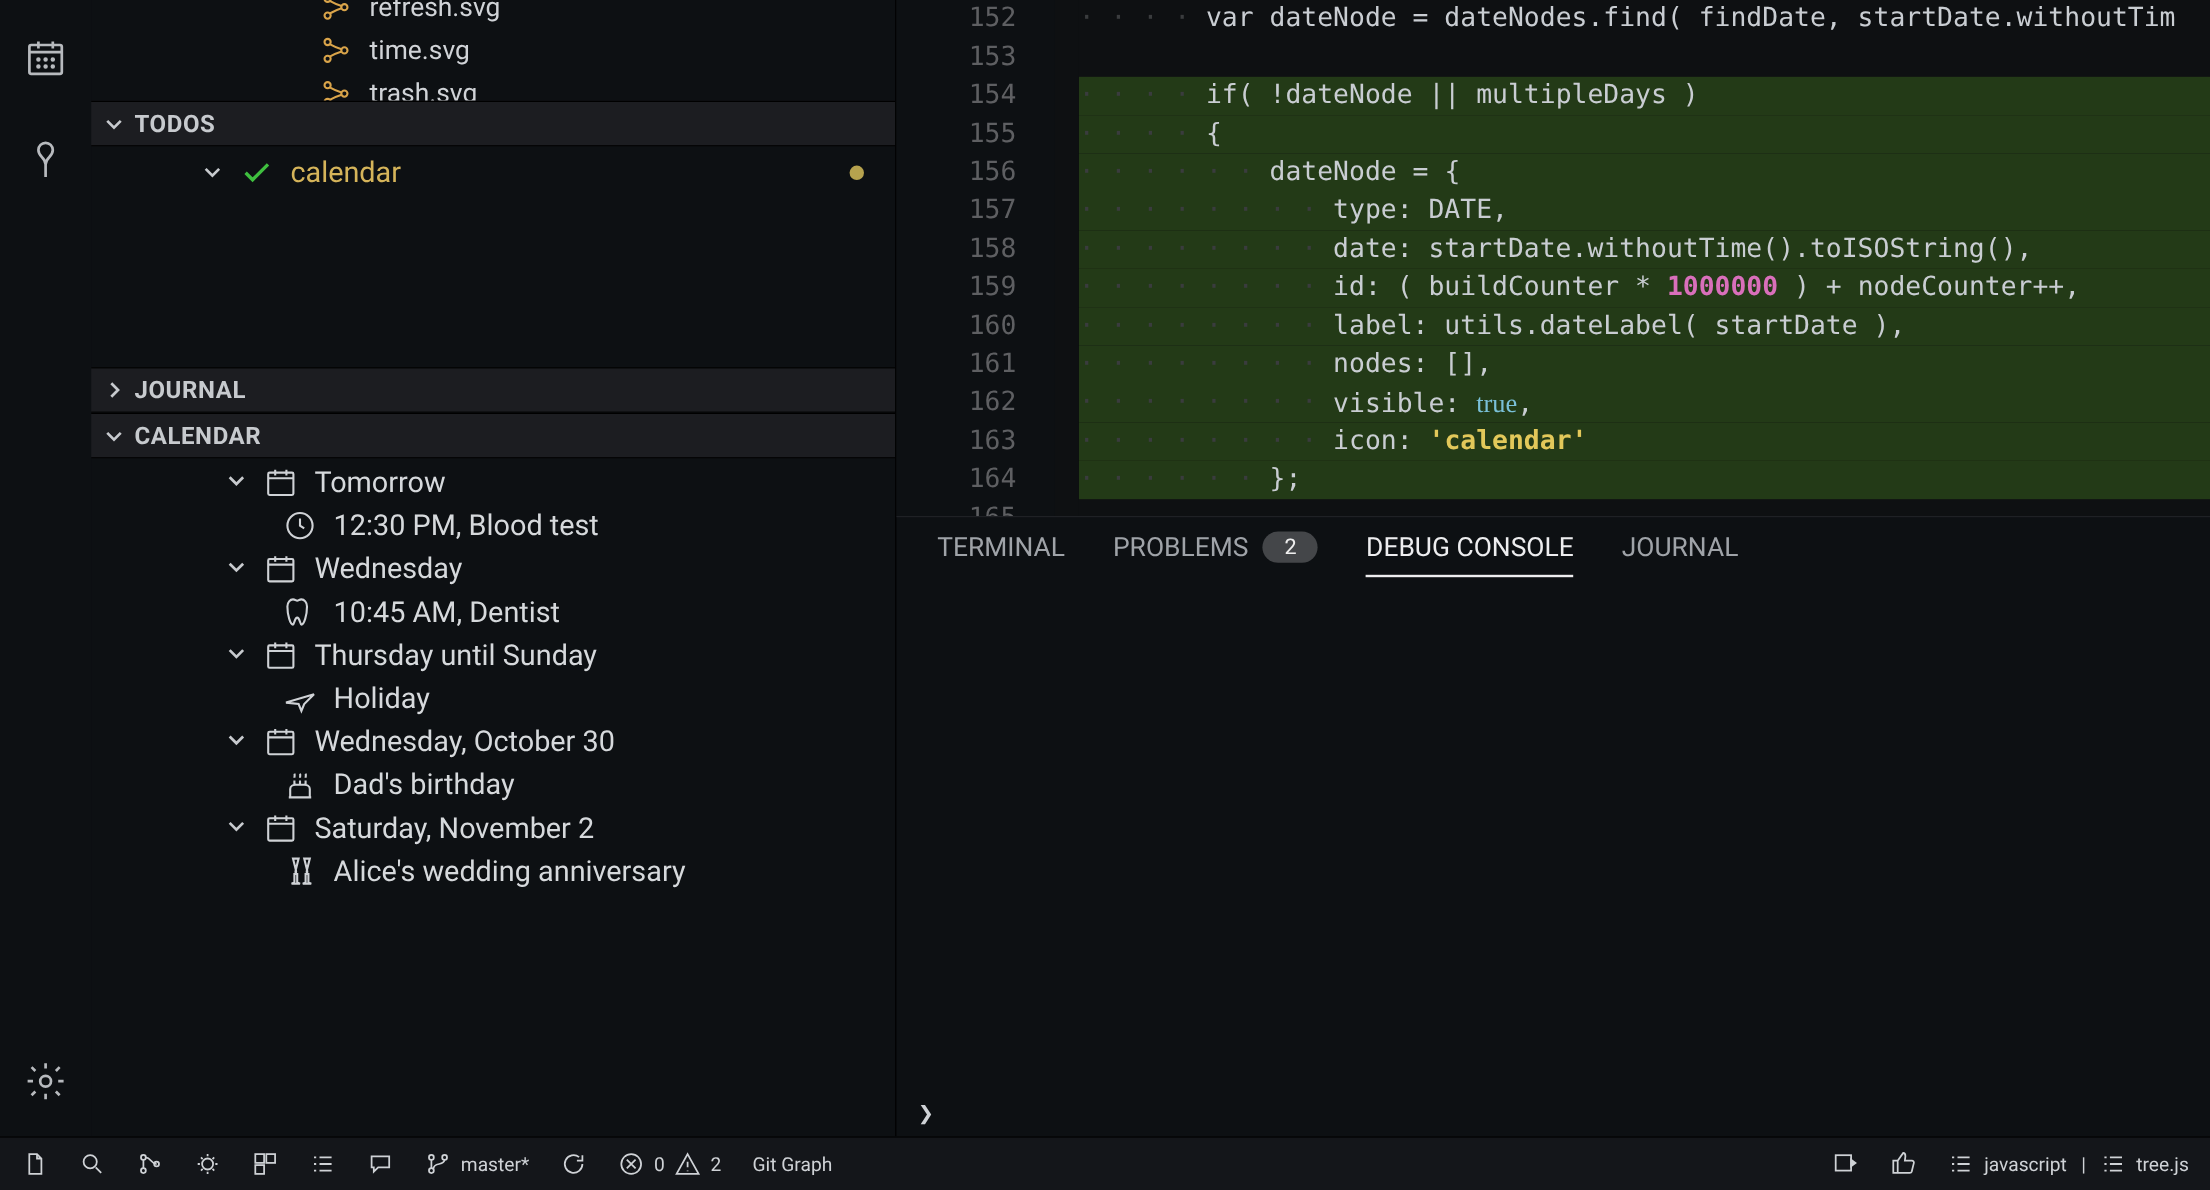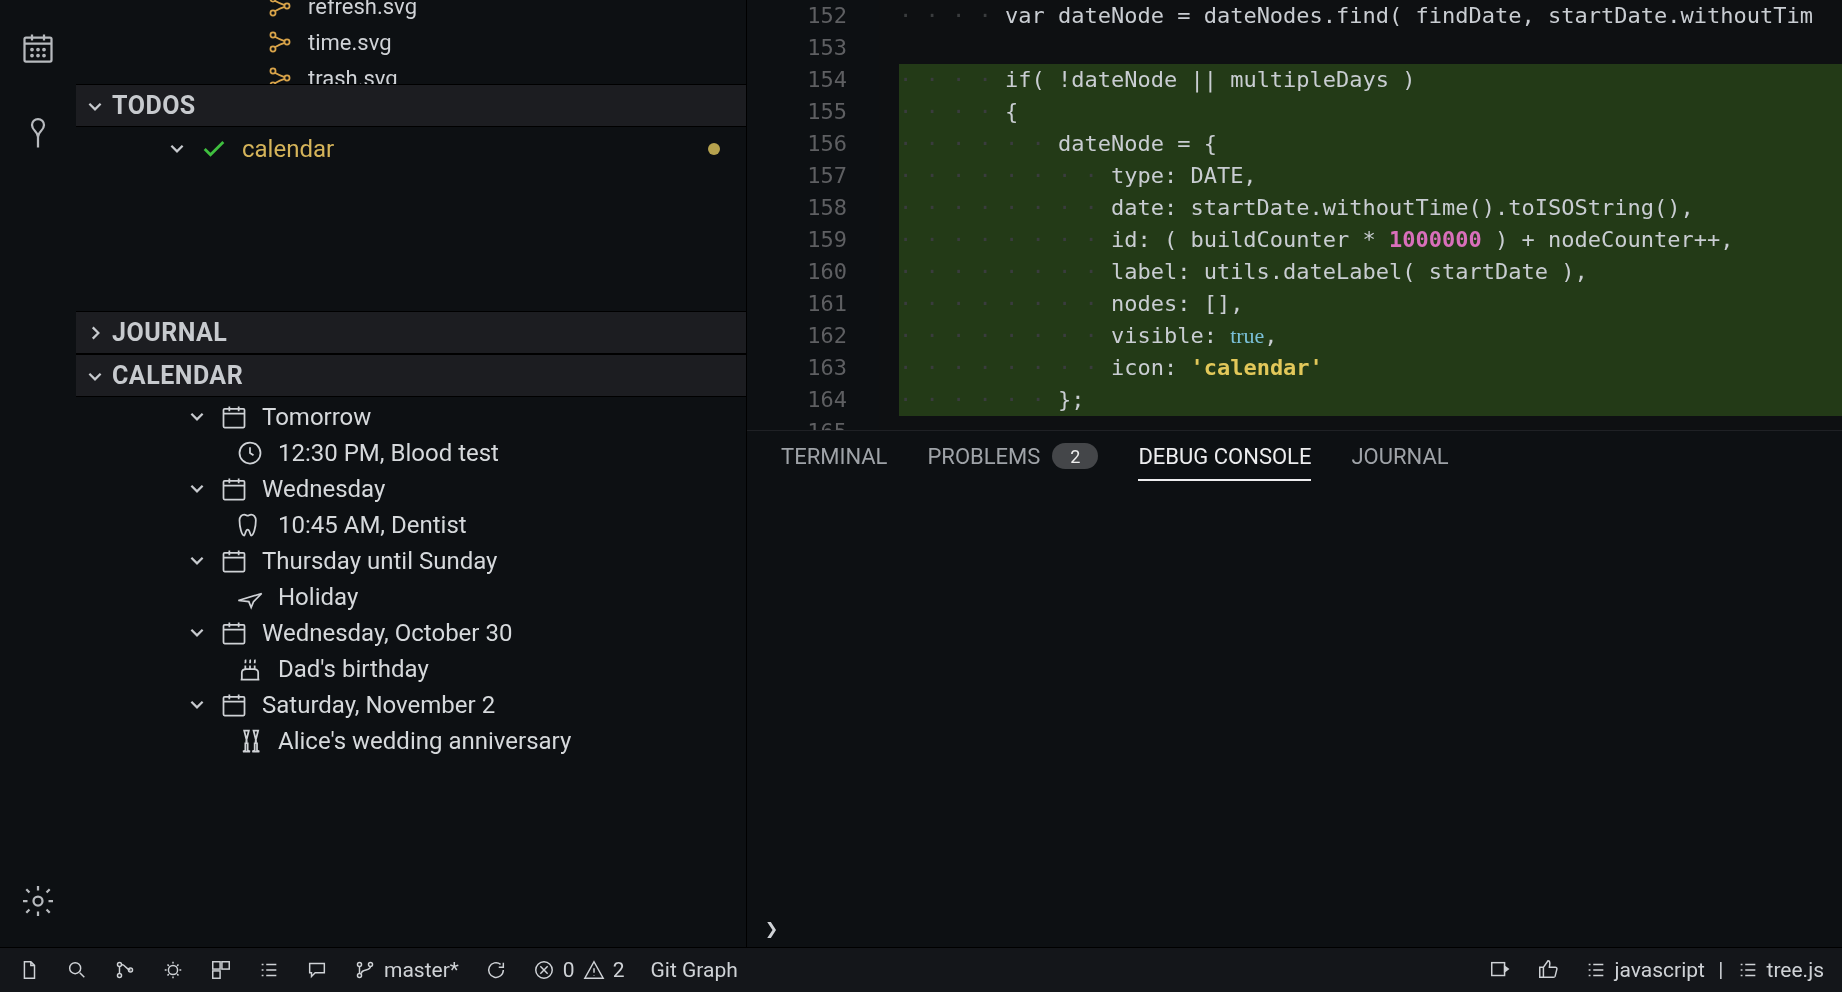--- a/index.html
+++ b/index.html
@@ -23,21 +23,21 @@
     --badge:#444649;
     --statusbar:#14161a;
   }
   html,body{margin:0;padding:0;height:100%;background:var(--bg);color:var(--text);font-family:-apple-system,BlinkMacSystemFont,"Segoe UI",Roboto,Helvetica,Arial,sans-serif;font-size:22px;overflow:hidden;}
   .app{display:flex;flex-direction:column;width:1842px;height:992px;}
   .main{flex:1 1 auto;display:flex;min-height:0;}
   .activity{width:76px;background:var(--panel-bg);display:flex;flex-direction:column;align-items:center;padding-top:30px;gap:50px;}
   .activity .spacer{flex:1;}
   .activity svg{width:36px;height:36px;stroke:#b7babe;fill:none;stroke-width:1.5;}
   .sidebar{width:670px;background:var(--panel-bg);display:flex;flex-direction:column;min-width:0;}
-  .section-header{display:flex;align-items:center;gap:8px;padding:6px 10px;background:var(--section-bg);font-weight:700;letter-spacing:.5px;font-size:25px;color:#c7cace;border-top:1px solid #000;border-bottom:1px solid #000;}
+  .section-header{display:flex;align-items:center;gap:8px;padding:6px 10px;background:var(--section-bg);font-weight:700;letter-spacing:.5px;font-size:20px;color:#c7cace;border-top:1px solid #000;border-bottom:1px solid #000;}
   .section-header .chev{display:inline-flex;}
   .tree{padding:2px 0;}
   .file-row, .tree-row{display:flex;align-items:center;gap:14px;padding:4px 0 4px 0;color:var(--text);white-space:nowrap;}
   .file-row{padding-left:190px;color:#d0d3d7;}
   .file-row svg,.tree-row svg{flex:0 0 auto;}
   .todo-row{display:flex;align-items:center;gap:14px;padding:6px 0 6px 108px;color:var(--accent);font-size:24px;}
   .todo-row .chev{margin-left:-16px;}
   .todo-row .mod-dot{margin-left:auto;margin-right:26px;width:12px;height:12px;border-radius:50%;background:#b6a24e;}
   .todo-area{height:180px;}
   .cal-group{padding-left:112px;}
@@ -59,21 +59,21 @@
 
   .panel{border-top:1px solid #1f2125;display:flex;flex-direction:column;flex:1 1 auto;min-height:0;}
   .panel-tabs{display:flex;align-items:center;gap:40px;padding:12px 34px 0 34px;font-size:22px;color:#9fa3a8;}
   .panel-tabs .tab{padding-bottom:10px;border-bottom:2px solid transparent;display:flex;align-items:center;gap:12px;cursor:default;}
   .panel-tabs .tab.active{color:#ededef;border-bottom-color:#ededef;}
   .badge{background:var(--badge);border-radius:999px;padding:0 10px;height:26px;min-width:26px;display:inline-flex;align-items:center;justify-content:center;color:#eee;font-size:18px;}
   .panel-body{flex:1;}
   .repl{padding:6px 18px 6px 18px;color:#cfd2d6;font-size:22px;}
   .repl .caret{font-family:ui-monospace,Menlo,monospace;}
 
-  .statusbar{height:44px;background:var(--statusbar);display:flex;align-items:center;gap:26px;padding:0 18px;color:#cfd2d6;font-size:21px;border-top:1px solid #000;}
+  .statusbar{height:44px;background:var(--statusbar);display:flex;align-items:center;gap:26px;padding:0 18px;color:#cfd2d6;font-size:16px;border-top:1px solid #000;}
   .statusbar .gap{flex:1;}
   .sb-item{display:inline-flex;align-items:center;gap:8px;}
   .sb-item svg{width:22px;height:22px;stroke:#cfd2d6;fill:none;stroke-width:1.6;}
   .icon{display:inline-flex;align-items:center;justify-content:center;}
   .cicon{width:28px;height:28px;stroke:#cfd2d6;fill:none;stroke-width:1.5;}
 </style>
 </head>
 <body>
 
 <div class="app">

